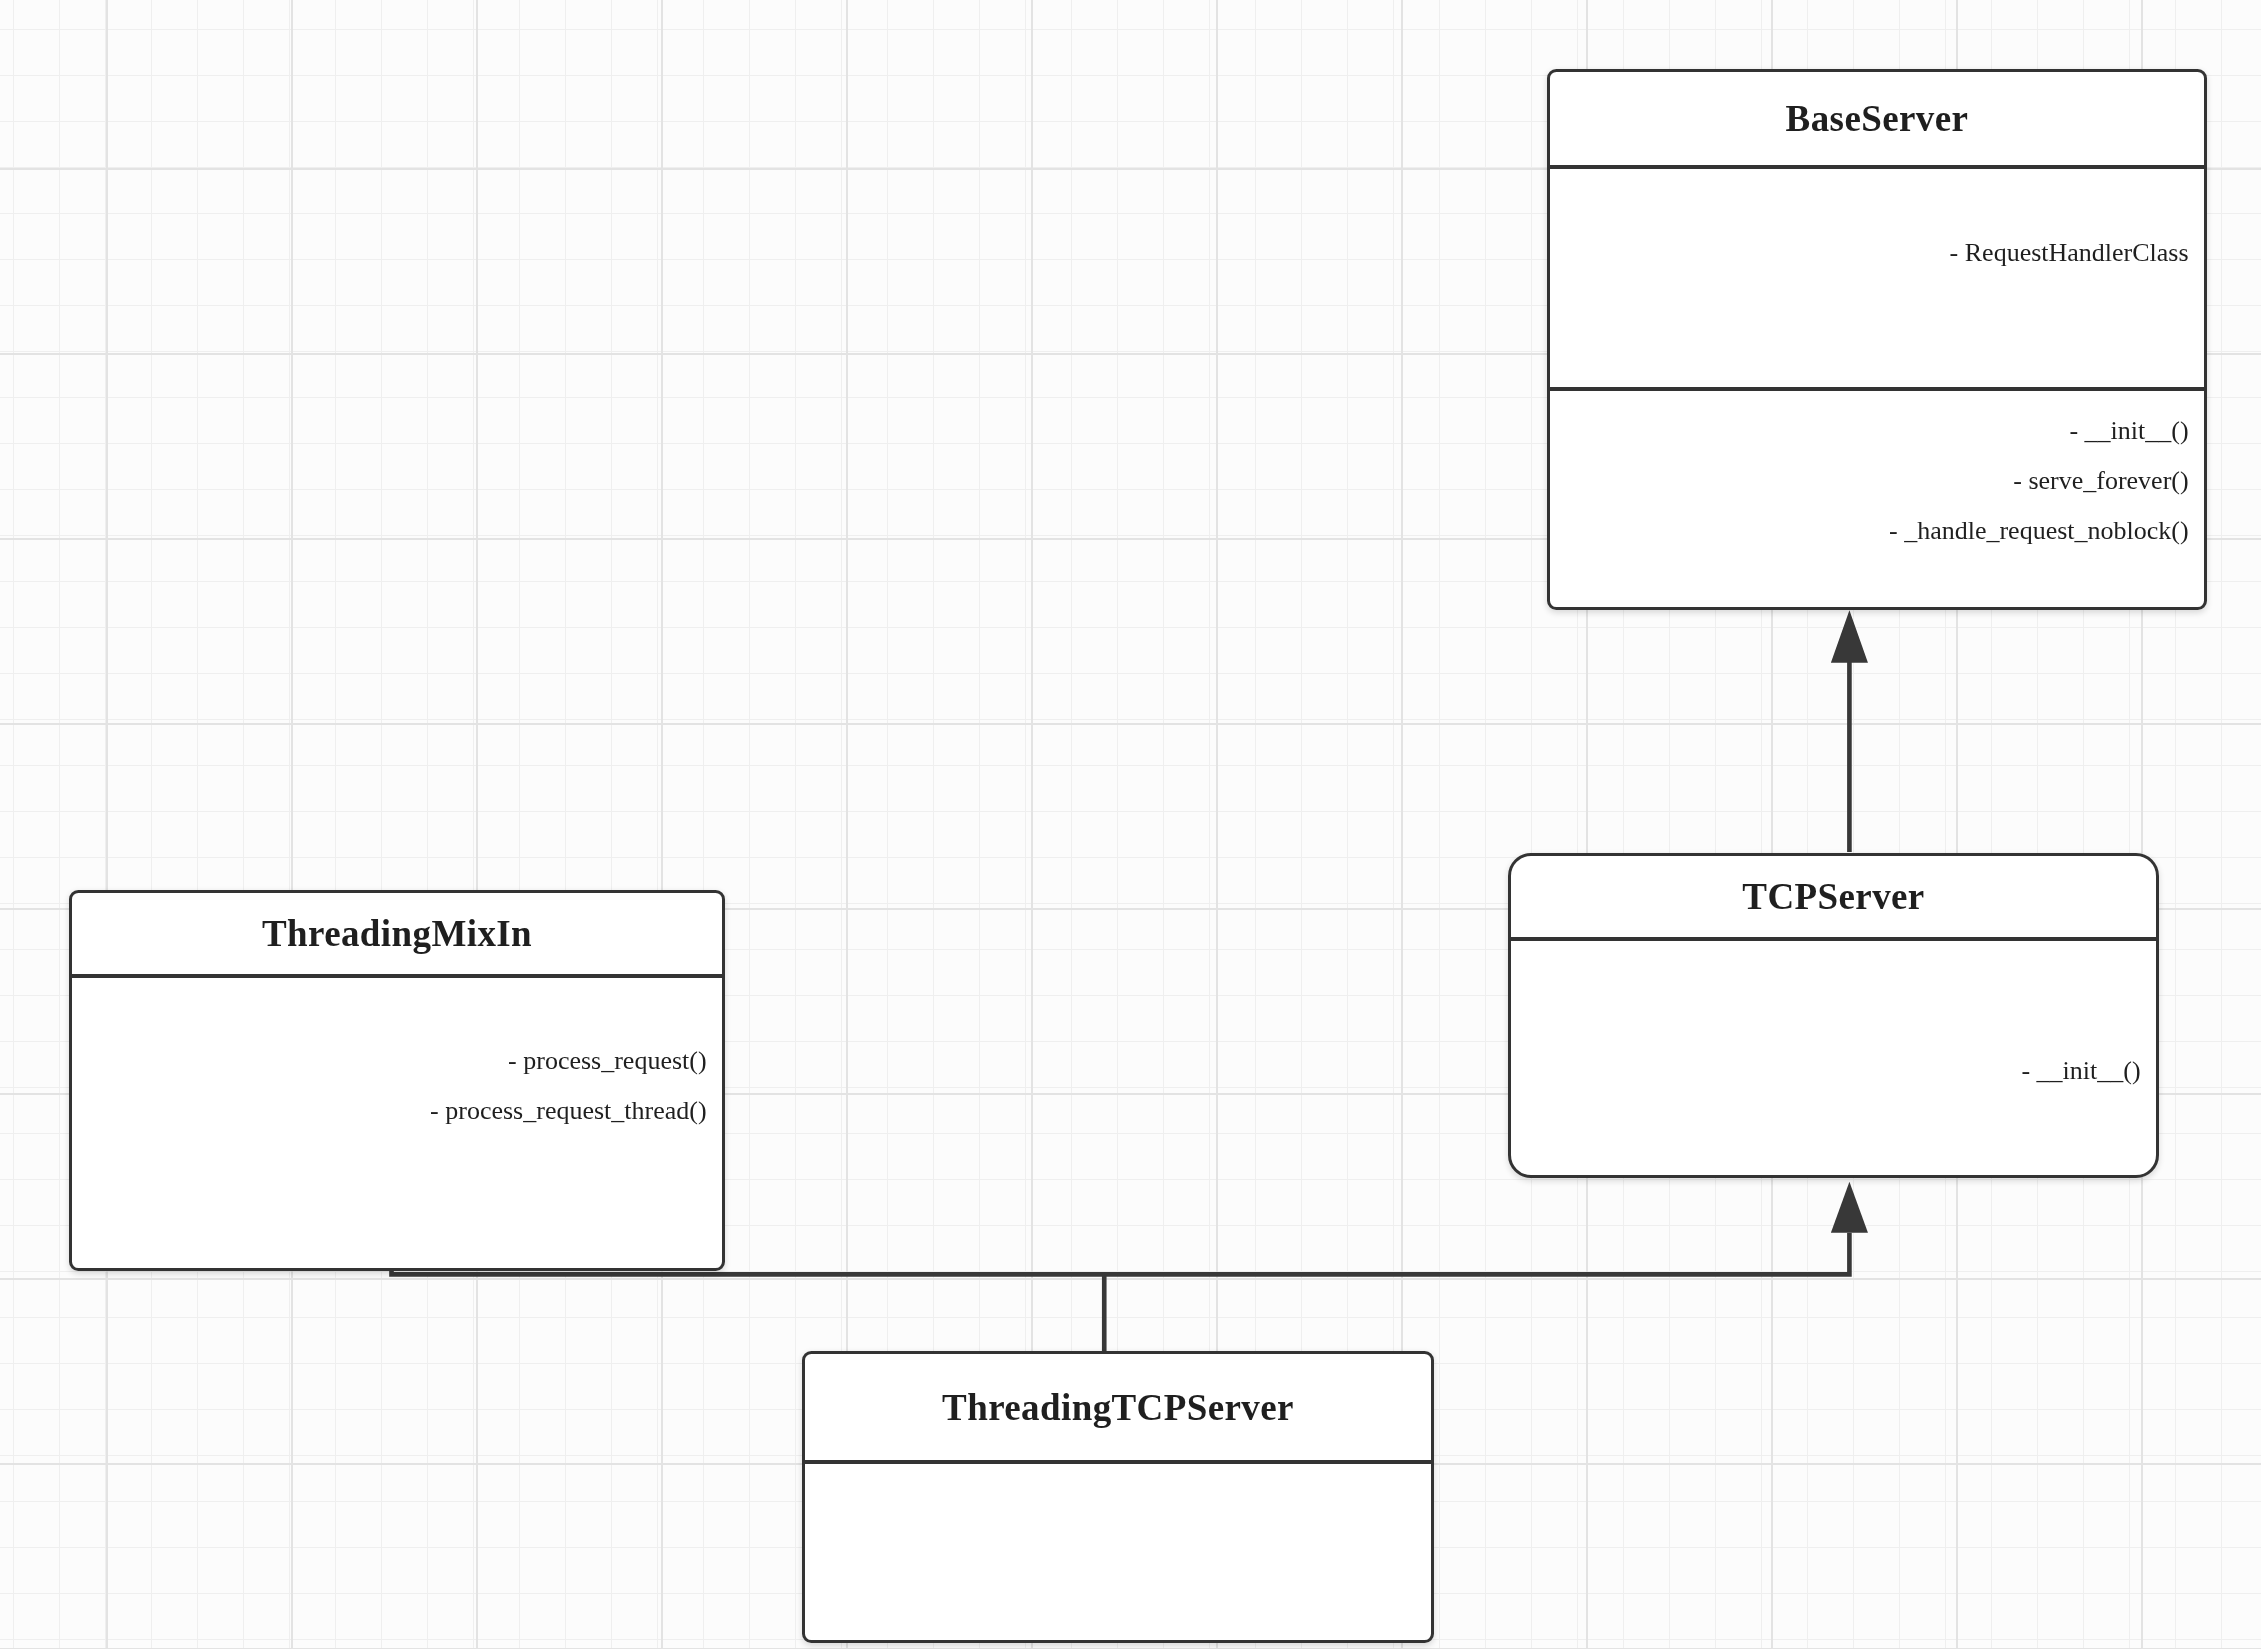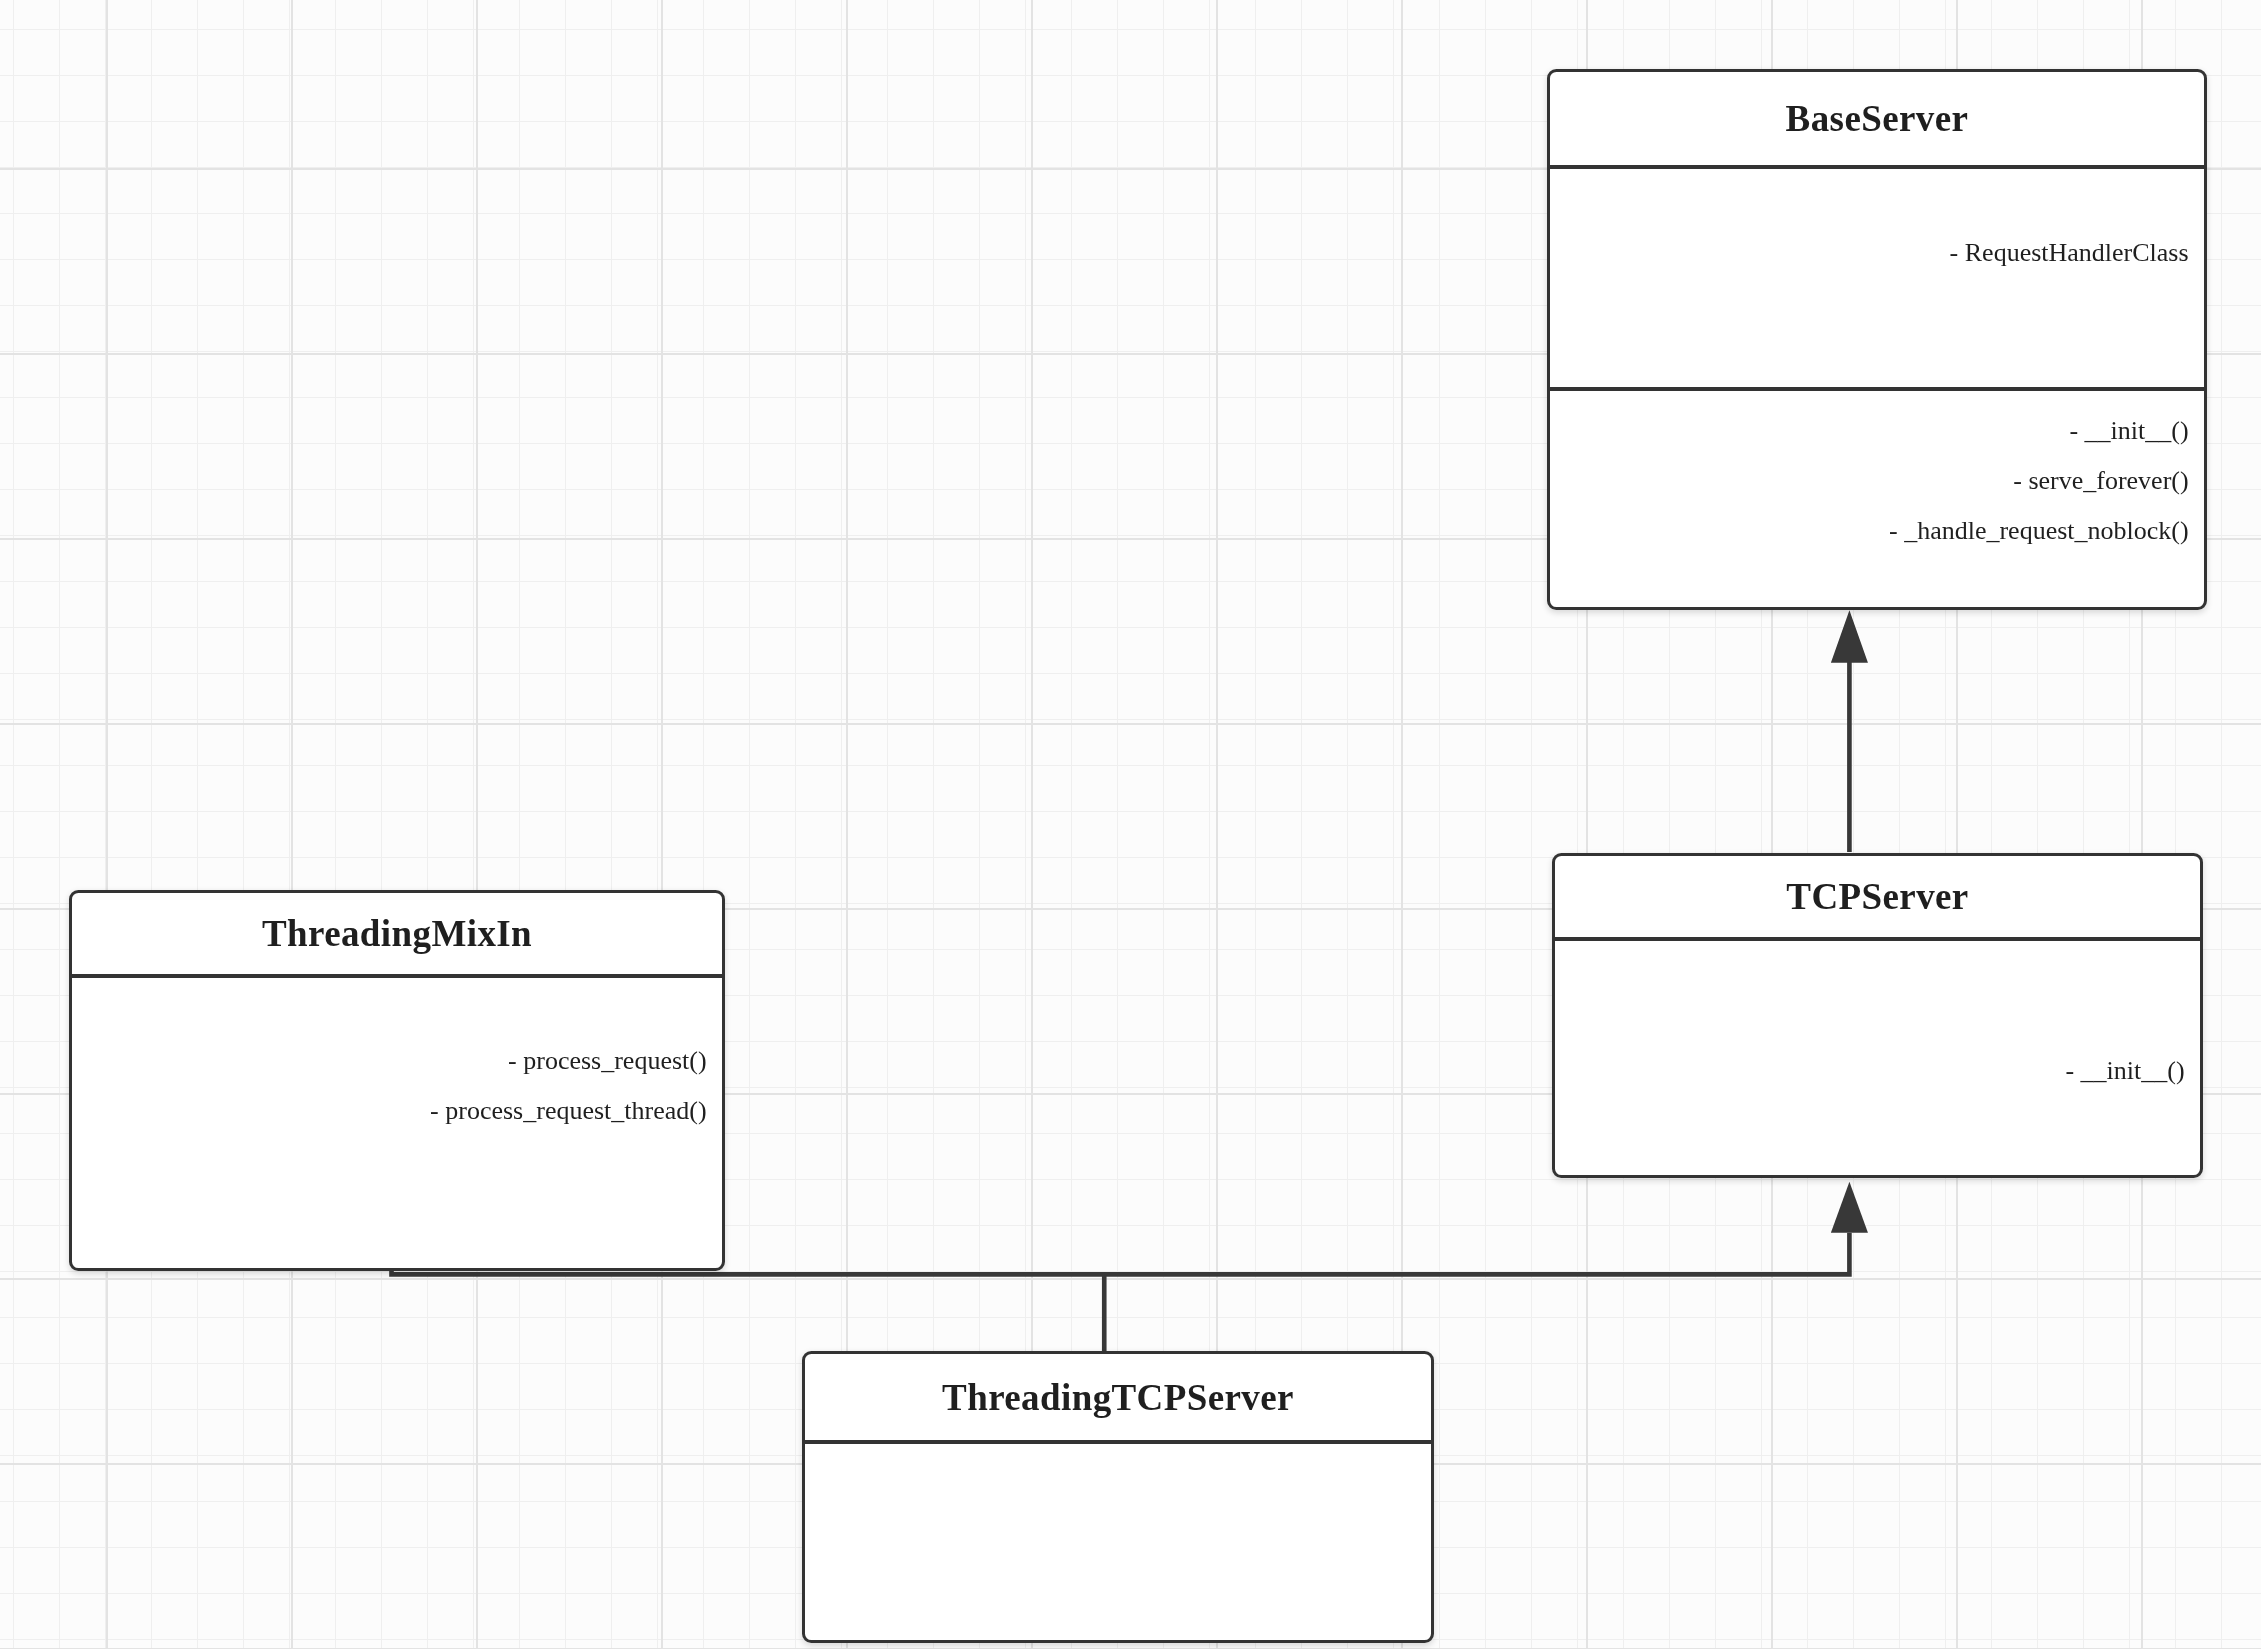--- a/index.html
+++ b/index.html
@@ -80,27 +80,27 @@
   .box-baseserver .sec-attrs { height: 222px; padding-top: 59px; }
   .box-baseserver .sec-attrs .line:nth-child(2) { padding-left: 10.8px; }
   .box-baseserver .sec-methods { padding-top: 15.4px; }
 
   
   .box-threadingmixin { left: 69px; top: 842px; width: 656px; height: 381px; margin-top: 48px; }
   .box-threadingmixin .uml-title { height: 81px; }
   .box-threadingmixin .sec-methods { padding-top: 58px; }
 
   
-  .box-tcpserver { left: 1552px; top: 853px; width: 651px; height: 325px; }
+  .box-tcpserver { left: 1508px; top: 853px; width: 651px; height: 325px; border-radius: 23px; }
   .box-tcpserver .uml-title { height: 81px; }
   .box-tcpserver .sec-methods { padding-top: 105px; }
 
   
   .box-threadingtcpserver { left: 802px; top: 1351px; width: 632px; height: 292px; }
-  .box-threadingtcpserver .uml-title { height: 86px; }
+  .box-threadingtcpserver .uml-title { height: 106px; }
 </style>
 </head>
 <body>
 
 <div class="canvas">
 
   <svg class="connectors" viewBox="0 0 2928 2136">
 
     <g>
       <line class="wire" x1="2395" y1="1103" x2="2395" y2="852"></line>

